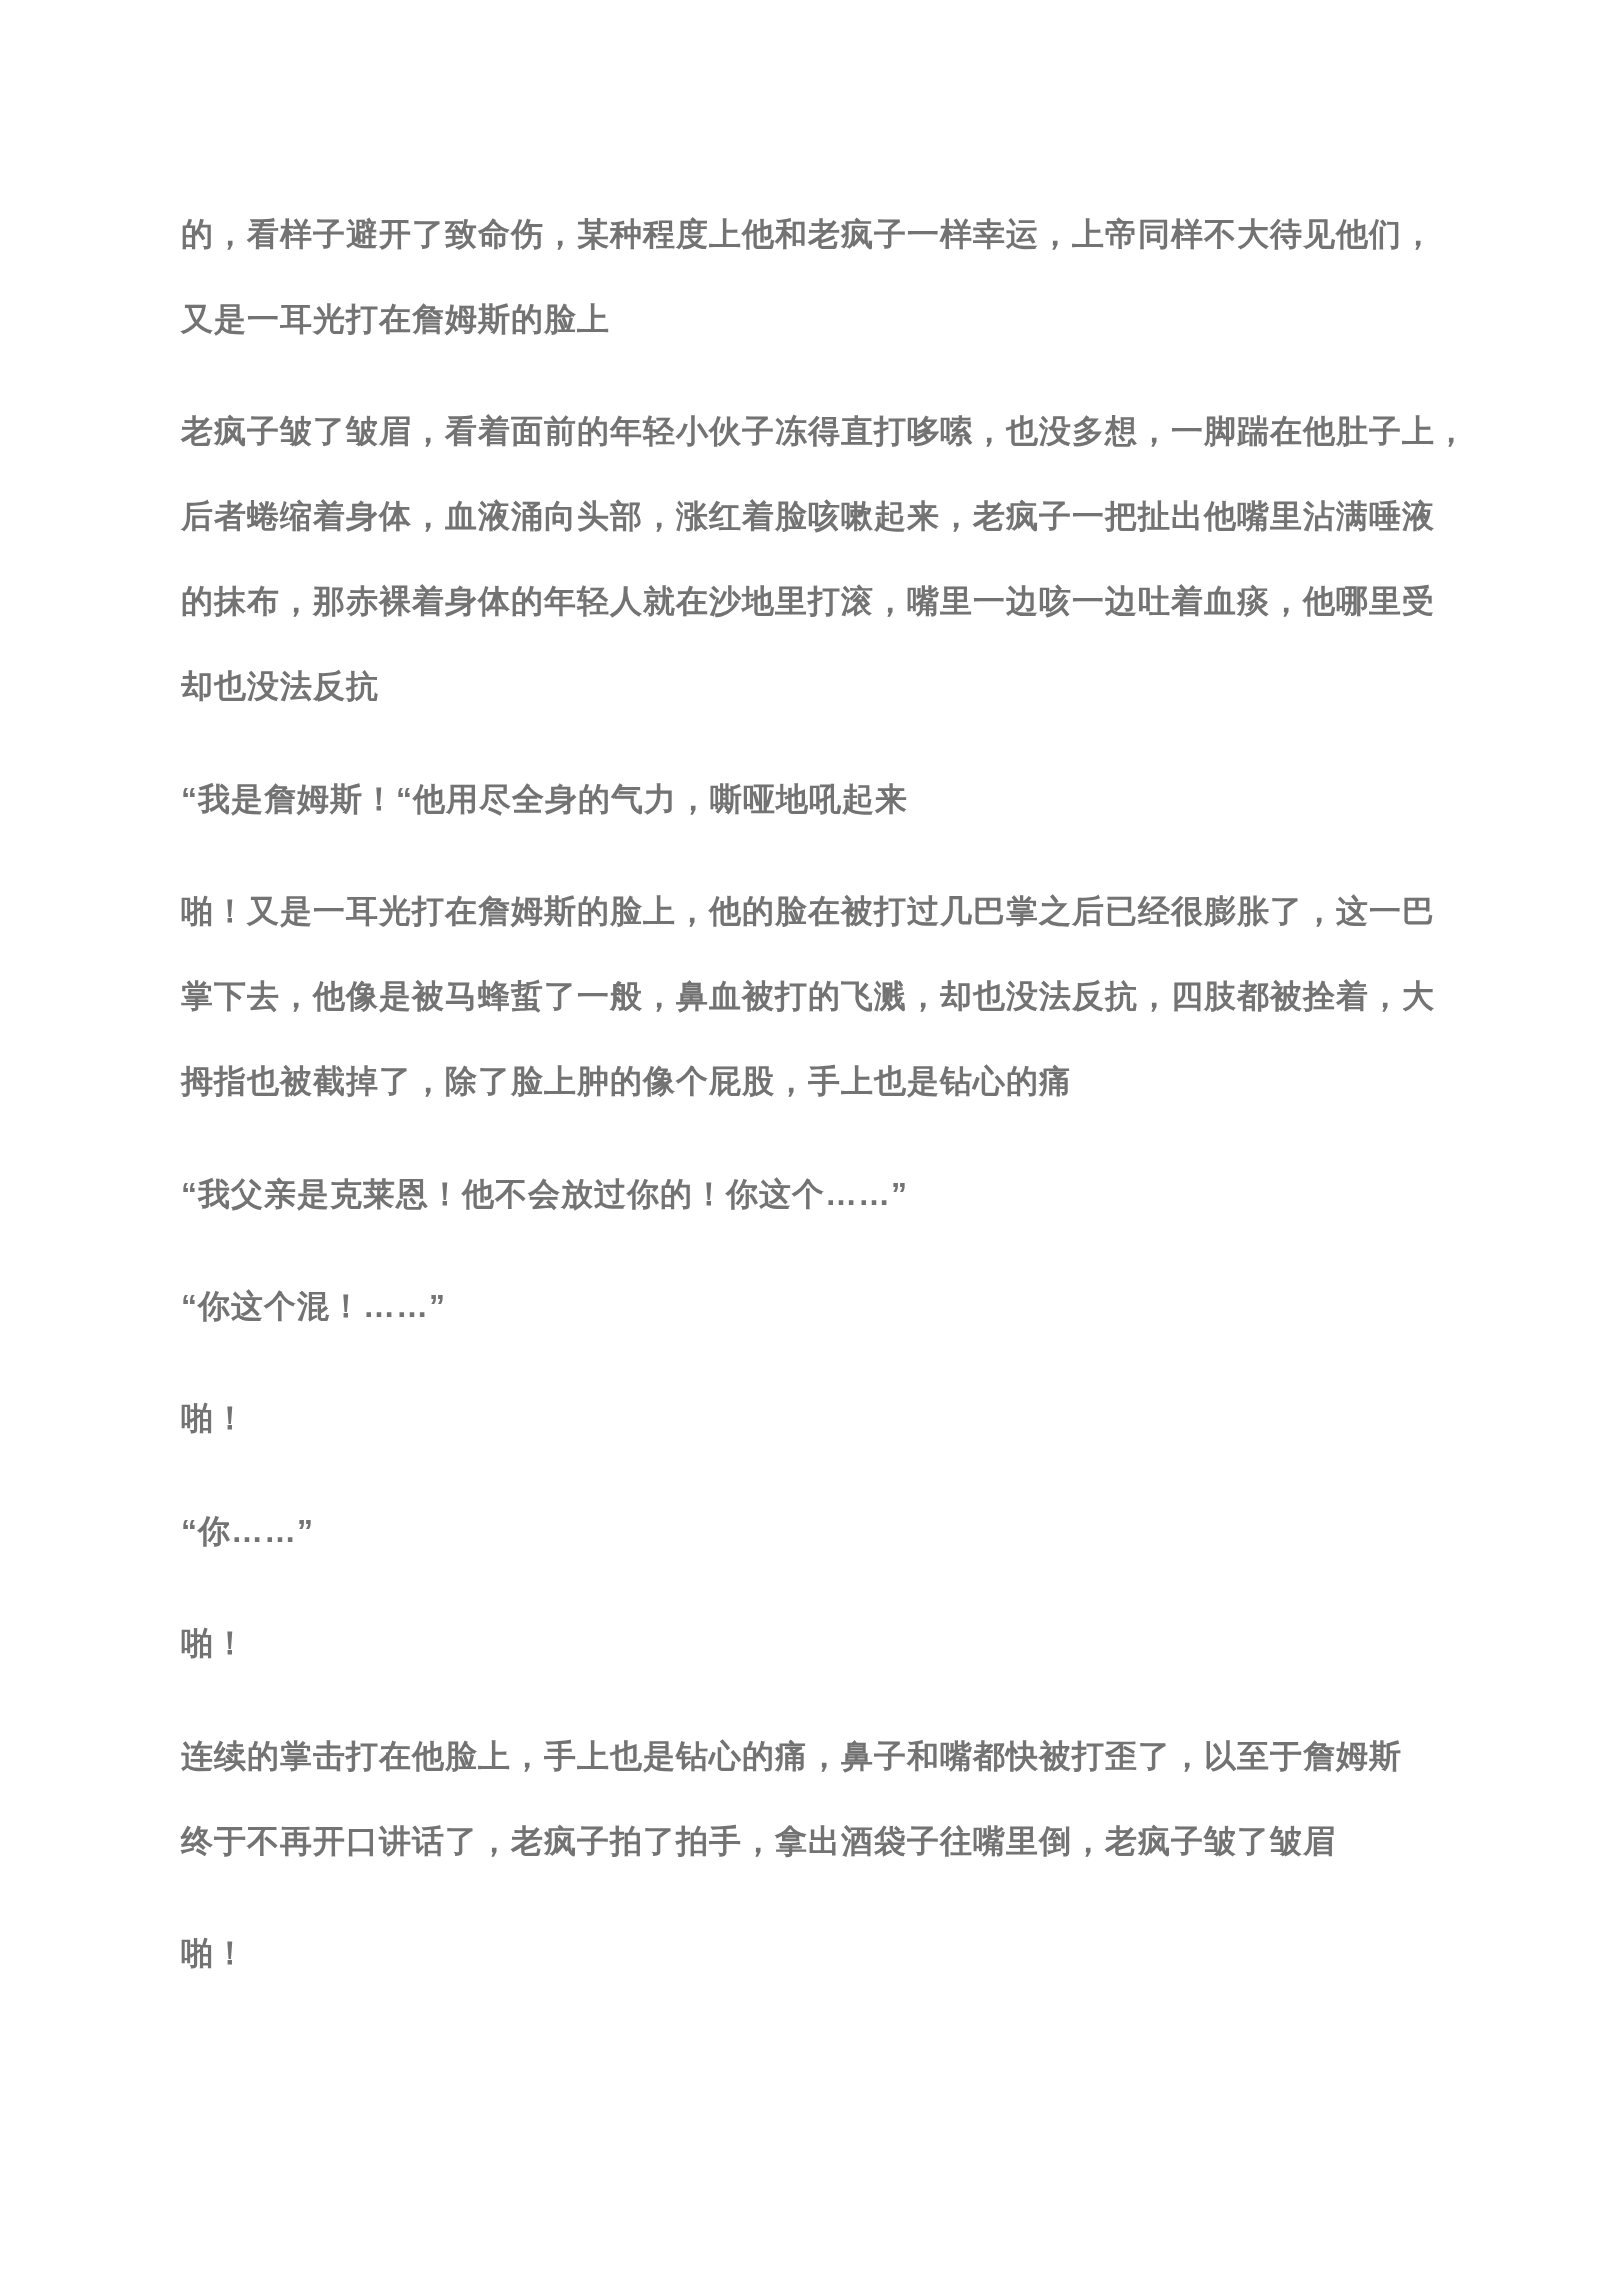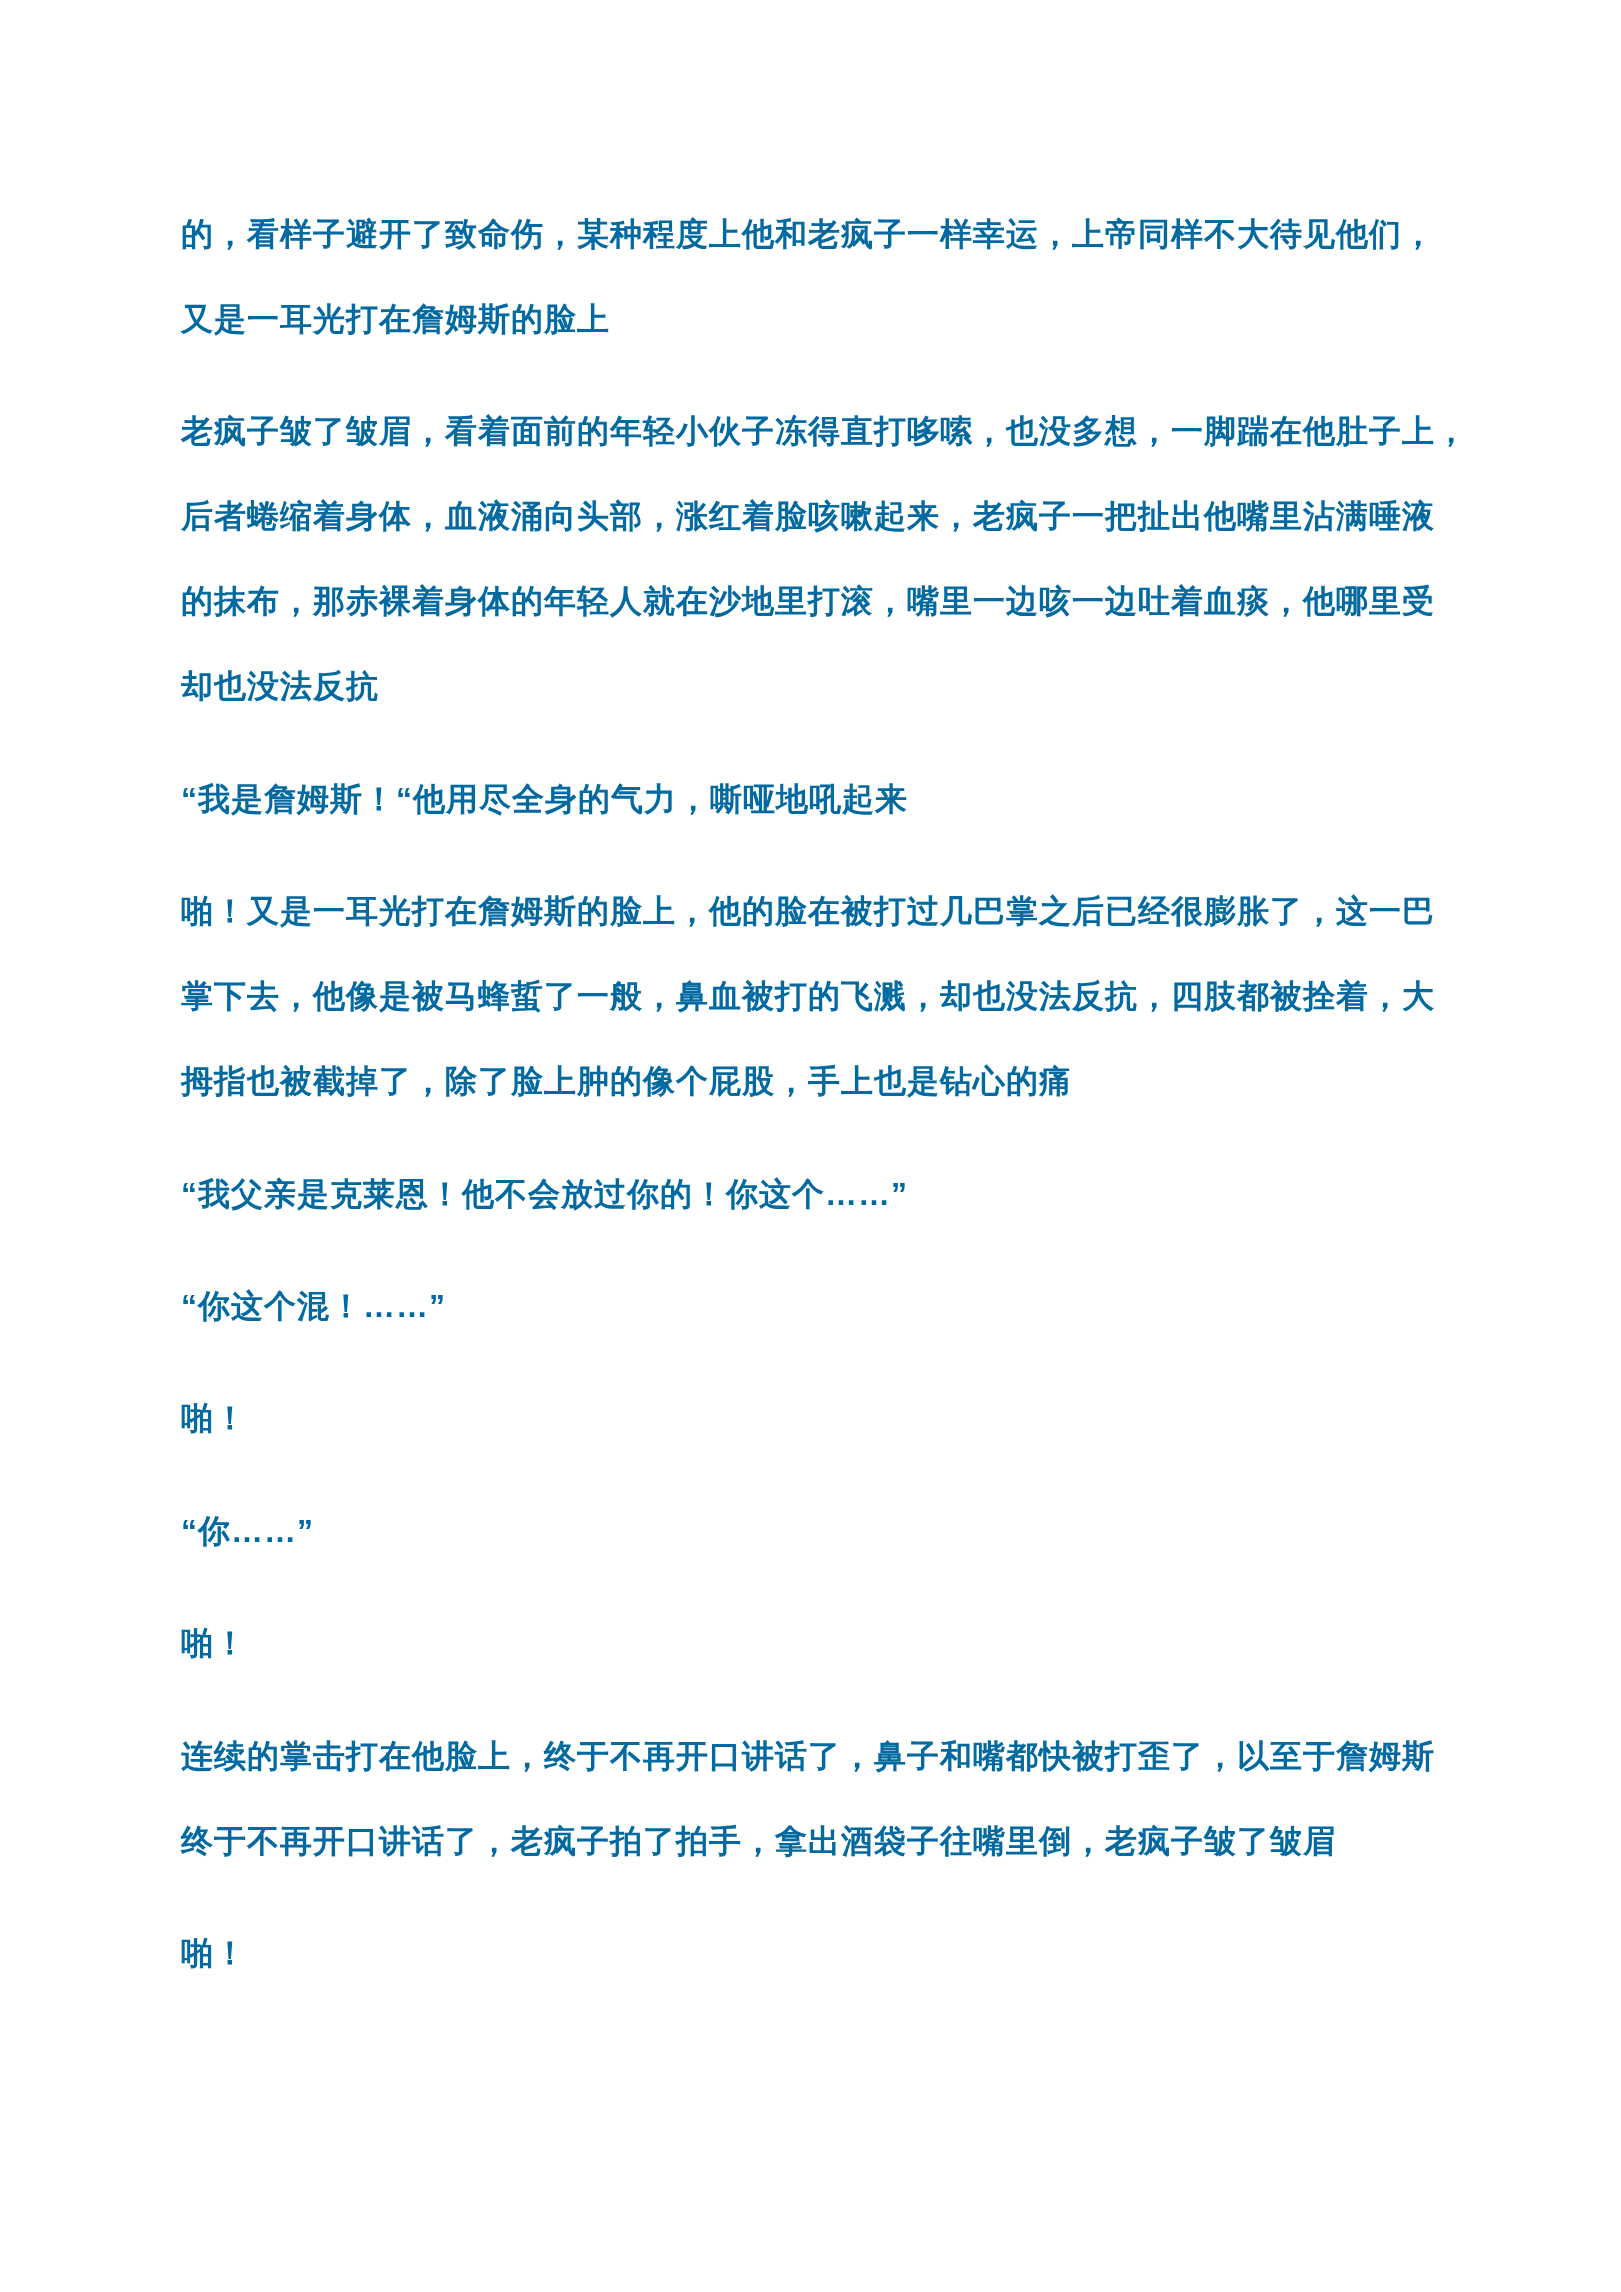--- a/index.html
+++ b/index.html
@@ -25,21 +25,21 @@
   .para {
     margin: 0 0 27.4px 0;
   }
   .line {
     font-size: 32px;
     font-weight: 700;
     line-height: 85px;
     height: 85px;
     letter-spacing: 1px;
     white-space: nowrap;
-    color: #0369a1;
+    color: #737373;
   }
 </style>
 </head>
 <body>
 
 <div class="page">
   <div class="text-block">
 
   <div class="para">
         <div class="line">的，看样子避开了致命伤，某种程度上他和老疯子一样幸运，上帝同样不大待见他们，</div>
@@ -68,21 +68,21 @@
       <div class="para">
         <div class="line">啪！</div>
       </div>
       <div class="para">
         <div class="line">“你……”</div>
       </div>
       <div class="para">
         <div class="line">啪！</div>
       </div>
       <div class="para">
-        <div class="line">连续的掌击打在他脸上，终于不再开口讲话了，鼻子和嘴都快被打歪了，以至于詹姆斯</div>
+        <div class="line">连续的掌击打在他脸上，手上也是钻心的痛，鼻子和嘴都快被打歪了，以至于詹姆斯</div>
         <div class="line">终于不再开口讲话了，老疯子拍了拍手，拿出酒袋子往嘴里倒，老疯子皱了皱眉</div>
       </div>
       <div class="para">
         <div class="line">啪！</div>
       </div>
     </div>
 </div>
 
 
 </body></html>

